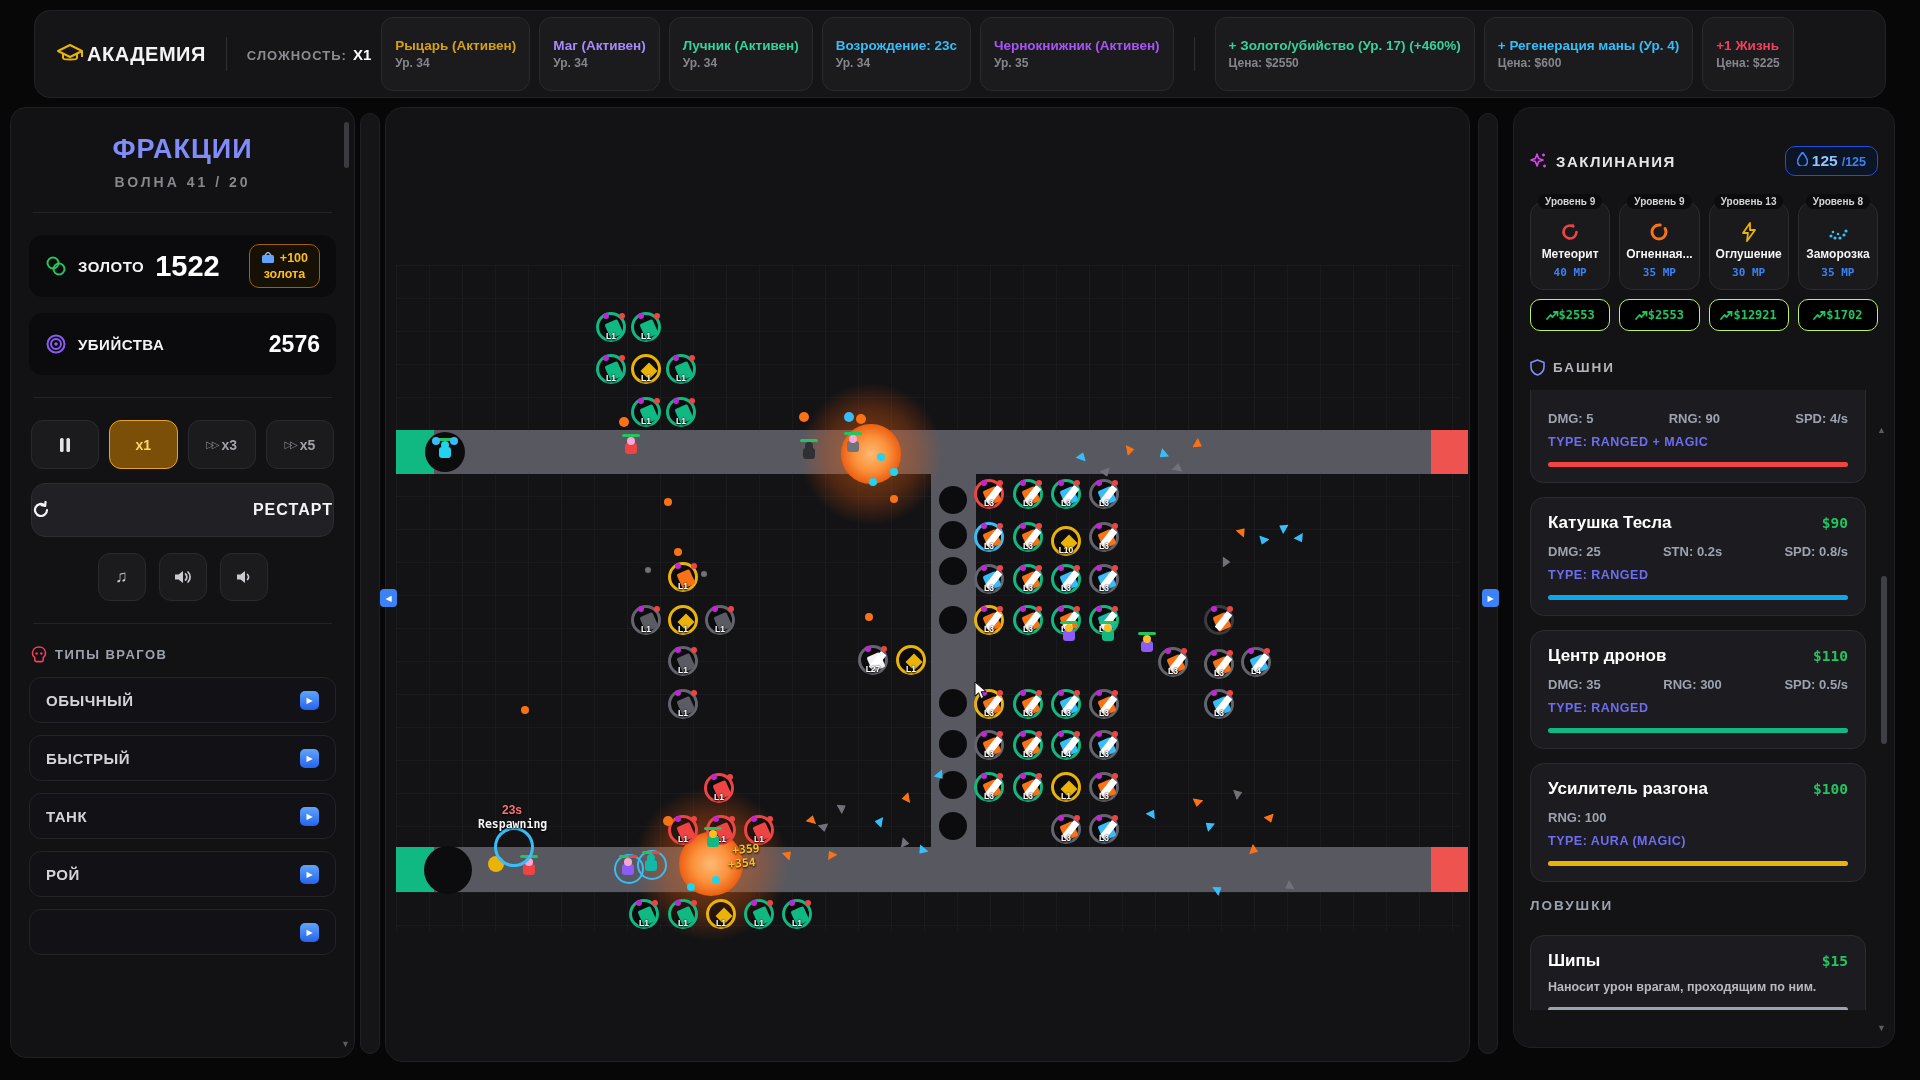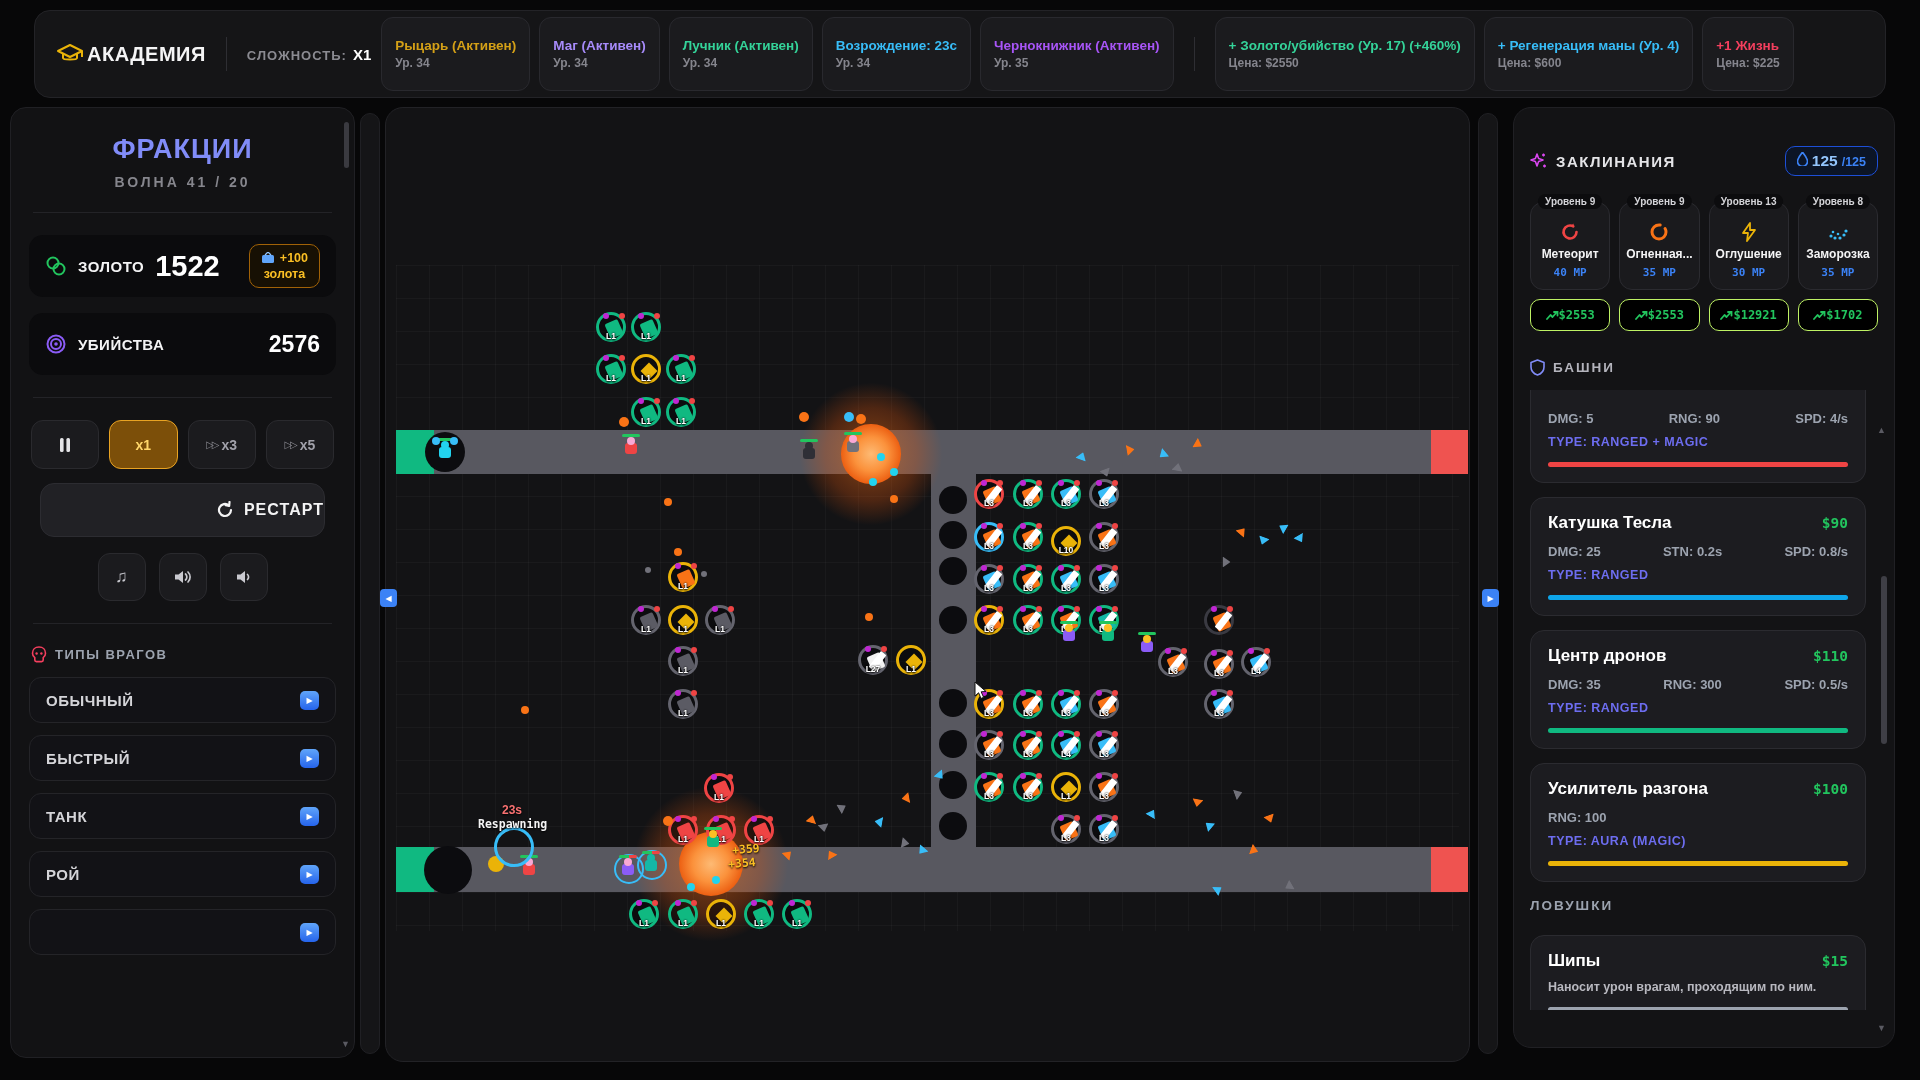--- a/index.html
+++ b/index.html
@@ -30,21 +30,21 @@
   .stat-value{font-size:23px;font-weight:800;color:#fff;margin-left:auto;}
   .gold-btn{margin-left:auto;border:1.5px solid #a16207;background:#171004;border-radius:10px;
     padding:5px 11px;text-align:center;cursor:pointer;}
   .gold-btn div{color:#fbbf24;font-weight:800;font-size:12.5px;line-height:16px;display:flex;align-items:center;gap:5px;justify-content:center;}
   .speed-row{display:flex;gap:10px;margin:4px 2px 14px;}
   .speed-btn{flex:1;height:47px;background:#1b1b1e;border:1px solid #2a2a2e;border-radius:12px;
     display:flex;align-items:center;justify-content:center;gap:4px;cursor:pointer;color:#a1a1aa;font-weight:800;font-size:14px;}
   .speed-btn.active{background:#7c4f09;border:1.5px solid #e8a323;color:#ffd76a;}
   .ff{font-size:10px;letter-spacing:-2px;color:#8b8b92;font-weight:400;}
   .restart-btn{height:52px;background:#212125;border:1px solid #2c2c31;border-radius:14px;display:flex;
-    align-items:center;justify-content:flex-end;gap:10px;color:#f4f4f5;font-weight:800;font-size:16px;letter-spacing:1px;cursor:pointer;margin:0 11px;}
+    align-items:center;justify-content:space-between;gap:10px;color:#f4f4f5;font-weight:800;font-size:16px;letter-spacing:1px;cursor:pointer;margin:0 2px;}
   .sound-row{display:flex;justify-content:center;gap:13px;margin-top:16px;}
   .sound-btn{width:46px;height:46px;background:#1b1b1e;border:1px solid #2a2a2e;border-radius:12px;
     display:flex;align-items:center;justify-content:center;color:#c9c9cf;cursor:pointer;font-size:17px;}
   .et-header{display:flex;align-items:center;gap:8px;color:#9ca3af;font-size:13px;font-weight:800;letter-spacing:1.5px;margin:0 2px 14px;}
   .et-row{height:44px;background:#121216;border:1px solid #242428;border-radius:12px;display:flex;align-items:center;
     padding:0 16px;margin-bottom:12px;cursor:pointer;}
   .et-label{font-size:15px;font-weight:800;color:#d4d4d8;letter-spacing:.5px;}
   .play-badge{margin-left:auto;width:19px;height:19px;border-radius:5px;background:linear-gradient(#60a5fa,#2563eb);
     display:flex;align-items:center;justify-content:center;color:#fff;font-size:8px;}
   .vscroll-thumb{position:absolute;width:5px;border-radius:3px;background:#3a3a40;}

